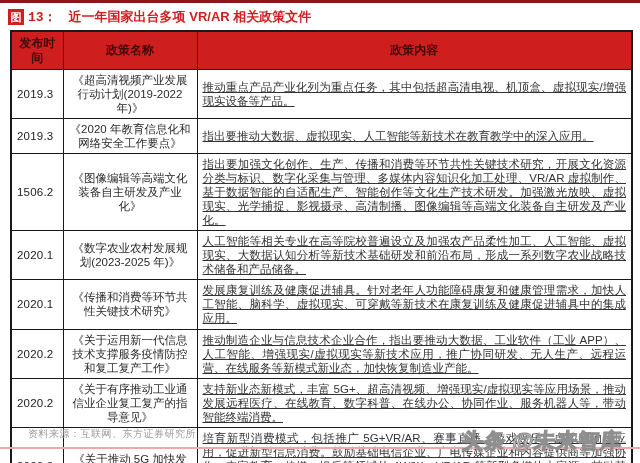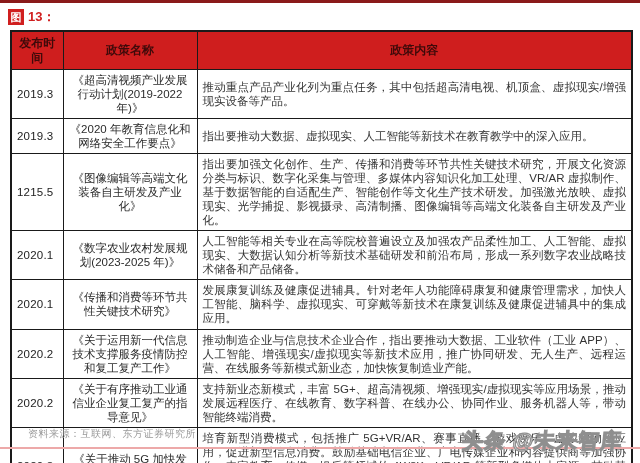--- a/index.html
+++ b/index.html
@@ -16,21 +16,21 @@
     display:flex;align-items:center;white-space:nowrap;
   }
   .fig-box{
     display:inline-block;width:16px;height:16px;background:#d01f1f;color:#ffffff;
     font-size:11px;font-weight:bold;line-height:16px;text-align:center;margin-right:4px;
     flex:0 0 auto;
   }
   .fig-num,.fig-title{
     color:#d01f1f;font-weight:bold;font-size:13px;
   }
-  .fig-num{margin-right:12px;}
+  .fig-num{margin-right:12px;font-family:Liberation Mono, monospace;}
   table.policy{
     position:absolute;top:30px;left:10px;width:621px;
     border-collapse:collapse;table-layout:fixed;
     border:2px solid #1a1a1a;
   }
   table.policy th,table.policy td{
     border:1px solid #1a1a1a;
     font-size:11.5px;line-height:1.22;
     padding:3px 5px;
     word-break:break-all;
@@ -44,21 +44,21 @@
     padding:4px 2px;
   }
   td.cell-date{
     text-align:left;vertical-align:middle;color:#222222;
     font-weight:normal;font-size:12px;letter-spacing:0.2px;
   }
   td.cell-name{
     text-align:center;vertical-align:middle;color:#2b2b2b;font-size:12px;
   }
   td.cell-content{
-    text-align:left;vertical-align:middle;color:#333333;text-align:justify;
+    text-align:left;vertical-align:middle;color:#333333;text-align:justify;text-decoration:underline;
   }
   .source-note{
     position:absolute;left:28px;bottom:22px;
     font-size:10px;color:#9a9a9a;letter-spacing:0.5px;
   }
   .watermark{
     position:absolute;right:18px;bottom:8px;
     font-size:21px;font-weight:900;
     color:#ffffff;
     -webkit-text-stroke:1.2px #8f8f8f;
@@ -72,20 +72,21 @@
   }
 </style>
 </head>
 <body>
 
 <div class="top-rule"></div>
 
 <div class="title-row">
   <span class="fig-box">图</span>
   <span class="fig-num">13：</span>
+  <span class="fig-title">近一年国家出台多项 VR/AR 相关政策文件</span>
 </div>
 
 <table class="policy">
   <colgroup>
     <col class="c-date">
       <col class="c-name">
       <col class="c-content">
   </colgroup>
   <thead>
     <tr>
@@ -99,21 +100,21 @@
       <td class="cell-date">2019.3</td>
       <td class="cell-name">《超高清视频产业发展行动计划(2019-2022 年)》</td>
       <td class="cell-content">推动重点产品产业化列为重点任务，其中包括超高清电视、机顶盒、虚拟现实/增强现实设备等产品。</td>
     </tr>
     <tr>
       <td class="cell-date">2019.3</td>
       <td class="cell-name">《2020 年教育信息化和网络安全工作要点》</td>
       <td class="cell-content">指出要推动大数据、虚拟现实、人工智能等新技术在教育教学中的深入应用。</td>
     </tr>
     <tr>
-      <td class="cell-date">1215.5</td>
+      <td class="cell-date">1506.2</td>
       <td class="cell-name">《图像编辑等高端文化装备自主研发及产业化》</td>
       <td class="cell-content">指出要加强文化创作、生产、传播和消费等环节共性关键技术研究，开展文化资源分类与标识、数字化采集与管理、多媒体内容知识化加工处理、VR/AR 虚拟制作、基于数据智能的自适配生产、智能创作等文化生产技术研发。加强激光放映、虚拟现实、光学捕捉、影视摄录、高清制播、图像编辑等高端文化装备自主研发及产业化。</td>
     </tr>
     <tr>
       <td class="cell-date">2020.1</td>
       <td class="cell-name">《数字农业农村发展规划(2023-2025 年)》</td>
       <td class="cell-content">人工智能等相关专业在高等院校普遍设立及加强农产品柔性加工、人工智能、虚拟现实、大数据认知分析等新技术基础研发和前沿布局，形成一系列数字农业战略技术储备和产品储备。</td>
     </tr>
     <tr>
       <td class="cell-date">2020.1</td>

